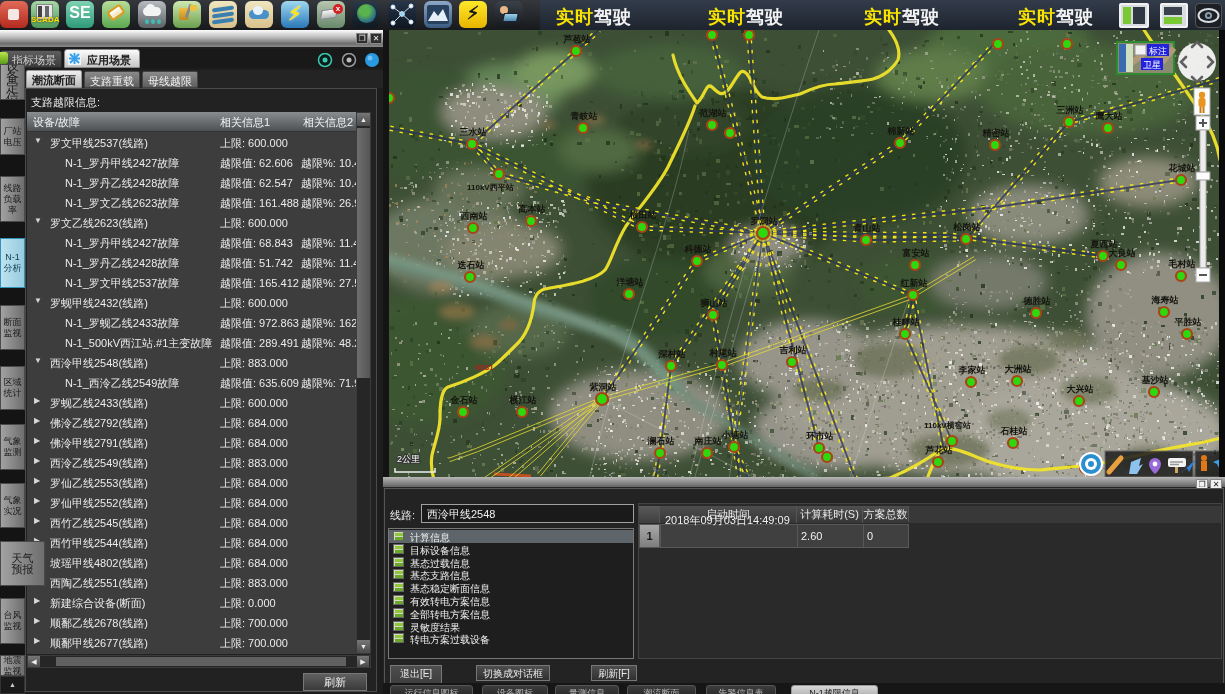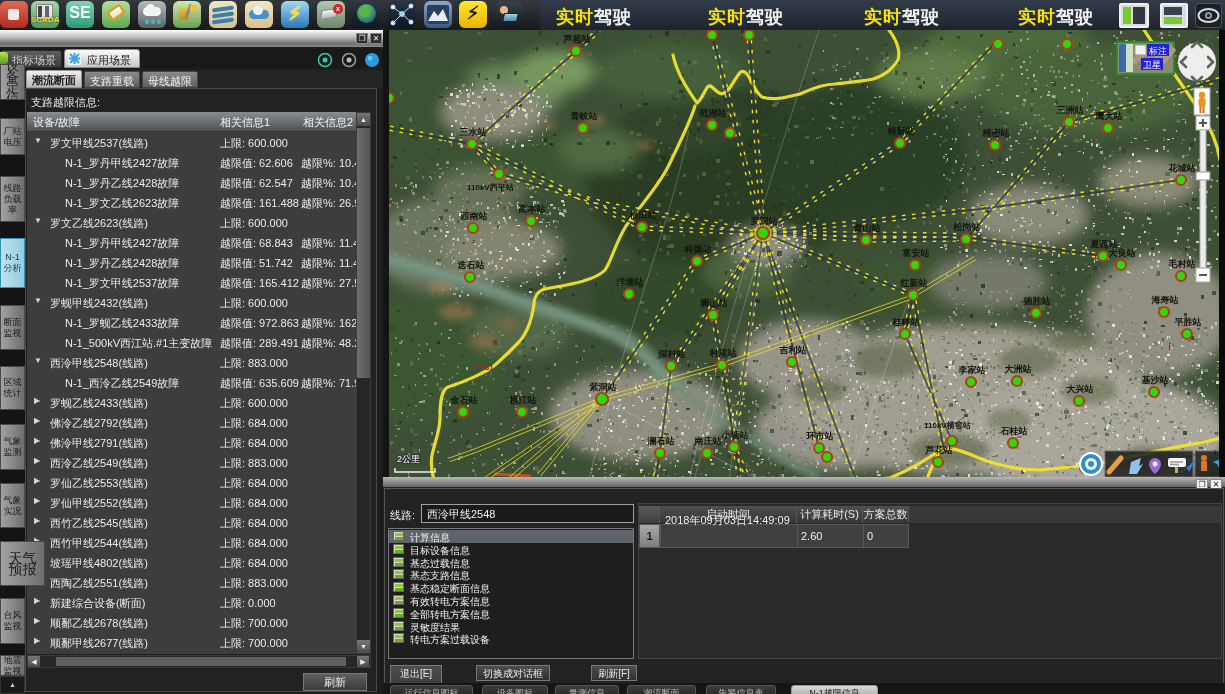--- a/index.html
+++ b/index.html
@@ -99,21 +99,21 @@
 <div class="ab" style="left:64px;top:49px;width:76px;height:19px;background:linear-gradient(#fbfbfb,#c6c6c6);border:1px solid #888;border-radius:3px 3px 0 0"></div>
 <svg class="ab" style="left:68px;top:52px" width="13" height="13">
       <rect width="13" height="13" fill="#eef6fa"></rect>
       <g stroke="#3aa0e8" stroke-width="2">
         <line x1="6.5" y1="1" x2="6.5" y2="12"></line>
         <line x1="1" y1="6.5" x2="12" y2="6.5"></line>
         <line x1="2" y1="2" x2="11" y2="11"></line>
         <line x1="11" y1="2" x2="2" y2="11"></line>
       </g>
     </svg>
-<div class="tx" style="left:87px;top:53px;font-size:11px;color:#222;font-weight:normal">应用场景</div>
+<div class="tx" style="left:87px;top:53px;font-size:11px;color:#222;font-weight:bold">应用场景</div>
 <svg class="ab" style="left:317px;top:53px" width="64" height="15">
       <circle cx="8" cy="7" r="6.5" fill="#0d1a1a" stroke="#3ac8b0" stroke-width="1.5"></circle>
       <circle cx="8" cy="7" r="2.5" fill="#3ac8b0"></circle>
       <circle cx="32" cy="7" r="6.5" fill="#181818" stroke="#9a9a9a" stroke-width="1.5"></circle>
       <circle cx="32" cy="7" r="2.5" fill="#bbb"></circle>
       <circle cx="55" cy="7" r="7" fill="#2a9ae0"></circle>
       <circle cx="53" cy="5" r="2.5" fill="#7fc8f8" opacity="0.8"></circle>
     </svg>
 <div class="ab" style="left:25px;top:70px;width:358px;height:18px;background:#242424"></div>
 <div class="ab" style="left:26px;top:70px;width:56px;height:18px;background:linear-gradient(#efefef,#b9b9b9);border:1px solid #999;border-radius:2px 2px 0 0"></div>
@@ -235,21 +235,21 @@
     </div>
 <div class="ab" style="left:0;top:366px;width:25px;height:44px;background:linear-gradient(90deg,#a2a2a2,#6e6e6e);border:1px solid #4a4a4a;color:#1d1d1d;font-size:9px;line-height:11px;text-align:center;display:flex;align-items:center;justify-content:center;overflow:hidden">
       <div>区域<br>统计</div>
     </div>
 <div class="ab" style="left:0;top:424px;width:25px;height:46px;background:linear-gradient(90deg,#a2a2a2,#6e6e6e);border:1px solid #4a4a4a;color:#1d1d1d;font-size:9px;line-height:11px;text-align:center;display:flex;align-items:center;justify-content:center;overflow:hidden">
       <div>气象<br>监测</div>
     </div>
 <div class="ab" style="left:0;top:483px;width:25px;height:45px;background:linear-gradient(90deg,#a2a2a2,#6e6e6e);border:1px solid #4a4a4a;color:#1d1d1d;font-size:9px;line-height:11px;text-align:center;display:flex;align-items:center;justify-content:center;overflow:hidden">
       <div>气象<br>实况</div>
     </div>
-<div class="ab" style="left:0;top:541px;width:45px;height:45px;background:linear-gradient(90deg,#a2a2a2,#6e6e6e);border:1px solid #4a4a4a;color:#1d1d1d;font-size:14px;line-height:11px;text-align:center;display:flex;align-items:center;justify-content:center;overflow:hidden">
+<div class="ab" style="left:0;top:541px;width:45px;height:45px;background:linear-gradient(90deg,#a2a2a2,#6e6e6e);border:1px solid #4a4a4a;color:#1d1d1d;font-size:11px;line-height:11px;text-align:center;display:flex;align-items:center;justify-content:center;overflow:hidden">
       <div>天气<br>预报</div>
     </div>
 <div class="ab" style="left:0;top:598px;width:25px;height:46px;background:linear-gradient(90deg,#a2a2a2,#6e6e6e);border:1px solid #4a4a4a;color:#1d1d1d;font-size:9px;line-height:11px;text-align:center;display:flex;align-items:center;justify-content:center;overflow:hidden">
       <div>台风<br>监视</div>
     </div>
 <div class="ab" style="left:0;top:655px;width:25px;height:21px;background:linear-gradient(90deg,#a2a2a2,#6e6e6e);border:1px solid #4a4a4a;color:#1d1d1d;font-size:9px;line-height:11px;text-align:center;display:flex;align-items:center;justify-content:center;overflow:hidden">
       <div>地震<br>监视</div>
     </div>
 <div class="ab" style="left:0;top:676px;width:25px;height:18px;background:#1a1a1a;border:1px solid #333;color:#ccc;font-size:7px;text-align:center;line-height:16px">▲</div>
 <svg class="ab" style="left:383px;top:30px" width="842" height="450" viewBox="-6 0 842 450">

